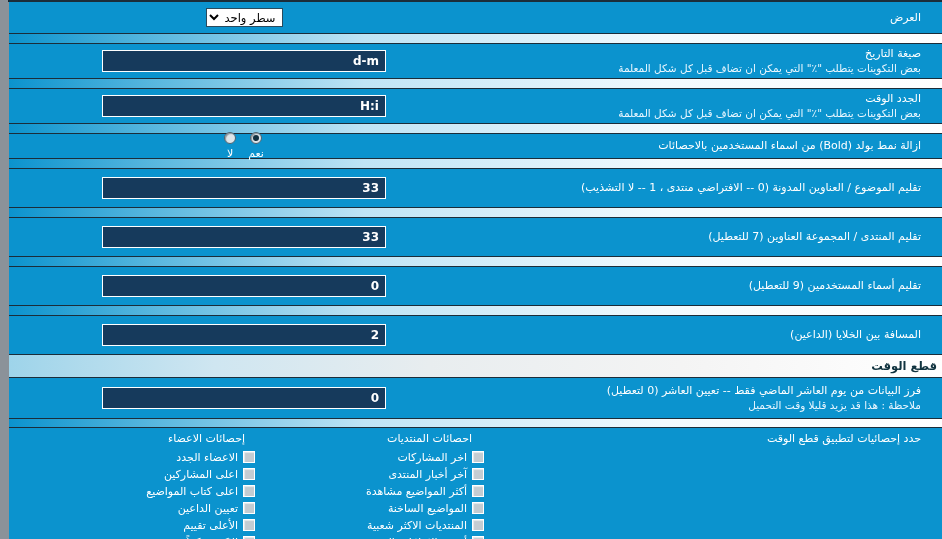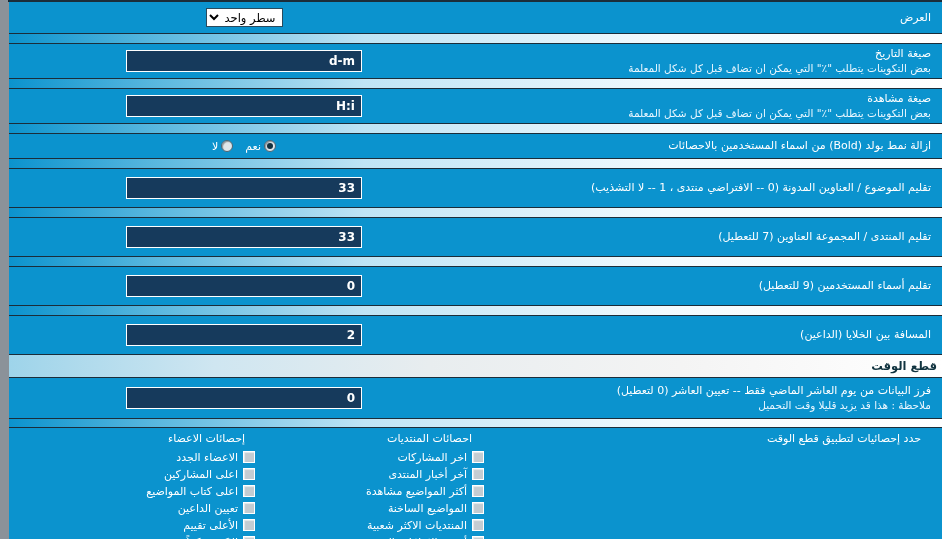--- a/index.html
+++ b/index.html
@@ -50,21 +50,21 @@
     background: #0b93ce;
     display: flex;
     flex-direction: row;
     align-items: center;
     box-sizing: border-box;
     padding: 0;
   }
   .row .labelcell {
     flex: 1 1 auto;
     text-align: left;      
-    padding: 0 6px 0 0;
+    padding: 0 16px 0 0;
     box-sizing: border-box;
   }
   .labelwrap {
     text-align: right;
     padding-right: 6px;
     line-height: 14px;
   }
   .lbl-main {
     display: block;
     color: #ffffff;
@@ -114,21 +114,21 @@
     position: absolute;
     right: 6px;
     top: 4px;
     color: #10333f;
     font-weight: bold;
     font-size: 11.5px;
   }
 
   
   input.txt {
-    width: 236px;
+    width: 284px;
     height: 22px;
     background: #163a5c;
     color: #ffffff;
     border: 1px solid #ffffff;
     font-family: "DejaVu Sans", "Liberation Sans", sans-serif;
     font-size: 12px;
     font-weight: bold;
     text-align: right;
     padding: 0 6px;
     box-sizing: border-box;
@@ -150,20 +150,21 @@
   
   .radios {
     display: flex;
     flex-direction: row;
     align-items: center;
     gap: 12px;
     direction: rtl;
   }
   .radioitem {
     display: flex;
+    flex-direction: column;
     align-items: center;
     gap: 3px;
     font-size: 11px;
     color: #ffffff;
   }
   .rdo {
     width: 12px; height: 12px;
     border-radius: 50%;
     background: #dfe6ea;
     border: 1px solid #4a6372;
@@ -260,21 +261,21 @@
       <div class="ctrlcell">
         <input class="txt" type="text" value="d-m" style="">
       </div>
     </div>
 
     <div class="sep"></div>
 
     <div class="row" style="height:34px;">
       <div class="labelcell">
         <div class="labelwrap">
-          <span class="lbl-main">صيغة مشاهدة</span>
+          <span class="lbl-main">الجدد الوقت</span>
           <span class="lbl-sub">بعض التكوينات يتطلب "٪" التي يمكن ان تضاف قبل كل شكل المعلمة</span>
         </div>
       </div>
       <div class="ctrlcell">
         <input class="txt" type="text" value="H:i" style="">
       </div>
     </div>
 
     <div class="sep"></div>
 

